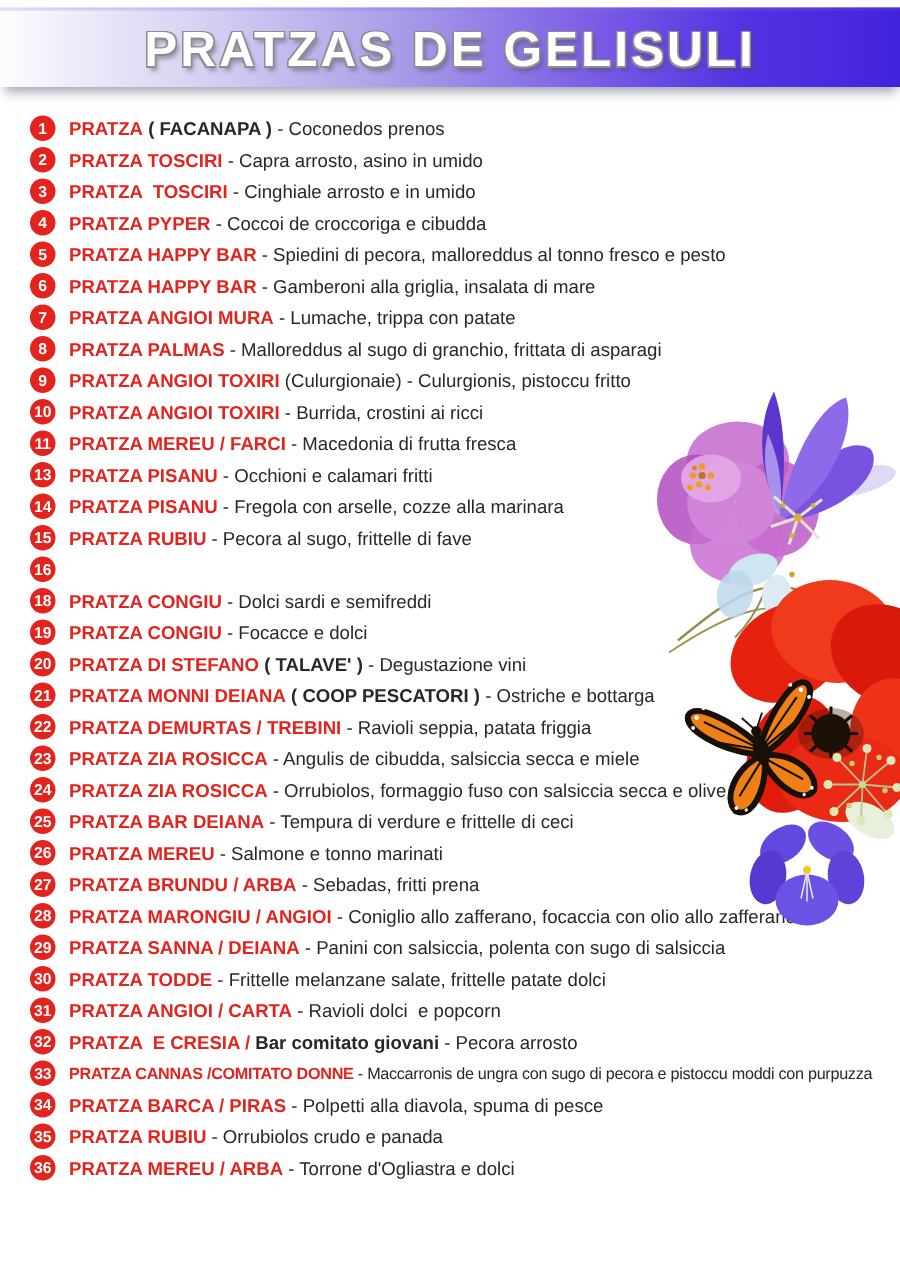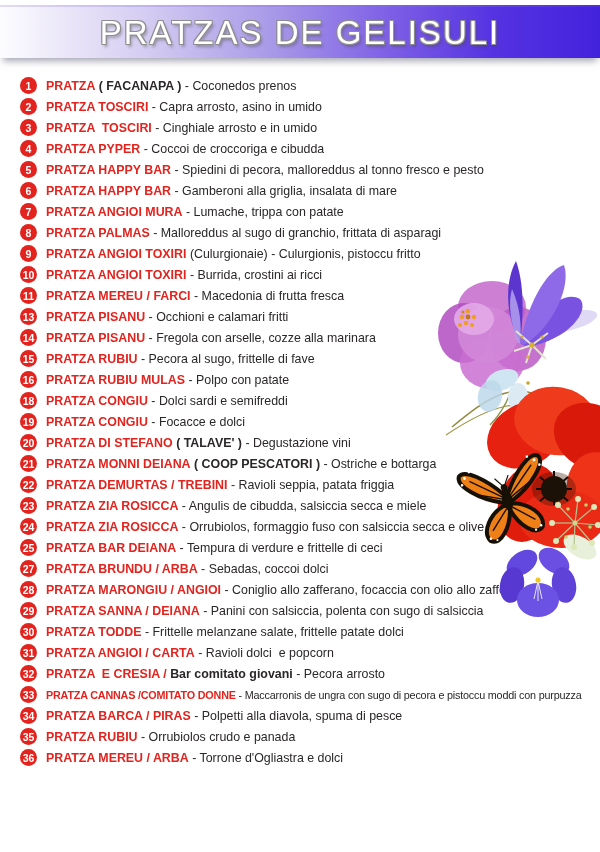--- a/index.html
+++ b/index.html
@@ -15,21 +15,21 @@
       #7d5fe6 65%, #5533e2 82%, #4322dc 100%);
     box-shadow:0 6px 7px -3px rgba(90,90,115,.55);
   }
   .banner::before{
     content:"";position:absolute;left:0;right:0;top:0;height:2px;
     background:linear-gradient(to right,#cfc5f0,#5634e0);
     opacity:.6;
   }
   .banner h1{
     margin:0;height:53px;line-height:55px;text-align:center;
-    font-size:33px;font-weight:400;letter-spacing:2px;color:#ffffff;
+    font-size:33px;font-weight:700;letter-spacing:2px;color:#ffffff;
     text-shadow:
       -1px -1px 0 #8d8d8d, 1px -1px 0 #8d8d8d,
       -1px 1px 0 #8d8d8d, 1px 1px 0 #8d8d8d,
       2px 3px 3px rgba(70,70,70,.45);
   }
 
   
   .list{position:absolute;top:75px;left:20px;right:0;}
   .row{height:21px;display:flex;align-items:center;white-space:pre;font-size:12.4px;}
   .num{
@@ -65,30 +65,31 @@
       <div class="row"><span class="num">5</span><span class="text"><span class="nm">PRATZA HAPPY BAR</span> - <span class="desc">Spiedini di pecora, malloreddus al tonno fresco e pesto</span></span></div>
       <div class="row"><span class="num">6</span><span class="text"><span class="nm">PRATZA HAPPY BAR</span> - <span class="desc">Gamberoni alla griglia, insalata di mare</span></span></div>
       <div class="row"><span class="num">7</span><span class="text"><span class="nm">PRATZA ANGIOI MURA</span> - <span class="desc">Lumache, trippa con patate</span></span></div>
       <div class="row"><span class="num">8</span><span class="text"><span class="nm">PRATZA PALMAS</span> - <span class="desc">Malloreddus al sugo di granchio, frittata di asparagi</span></span></div>
       <div class="row"><span class="num">9</span><span class="text"><span class="nm">PRATZA ANGIOI TOXIRI</span> <span class="mid reg">(Culurgionaie)</span> - <span class="desc">Culurgionis, pistoccu fritto</span></span></div>
       <div class="row"><span class="num">10</span><span class="text"><span class="nm">PRATZA ANGIOI TOXIRI</span> - <span class="desc">Burrida, crostini ai ricci</span></span></div>
       <div class="row"><span class="num">11</span><span class="text"><span class="nm">PRATZA MEREU / FARCI</span> - <span class="desc">Macedonia di frutta fresca</span></span></div>
       <div class="row"><span class="num">13</span><span class="text"><span class="nm">PRATZA PISANU</span> - <span class="desc">Occhioni e calamari fritti</span></span></div>
       <div class="row"><span class="num">14</span><span class="text"><span class="nm">PRATZA PISANU</span> - <span class="desc">Fregola con arselle, cozze alla marinara</span></span></div>
       <div class="row"><span class="num">15</span><span class="text"><span class="nm">PRATZA RUBIU</span> - <span class="desc">Pecora al sugo, frittelle di fave</span></span></div>
-      <div class="row"><span class="num">16</span><span class="text"><span class="nm">PRATZA RUBIU MULAS</span> - <span class="desc">Polpo con patate</span></span></div>
+      <div class="row"><span class="num">16</span></div>
       <div class="row"><span class="num">18</span><span class="text"><span class="nm">PRATZA CONGIU</span> - <span class="desc">Dolci sardi e semifreddi</span></span></div>
       <div class="row"><span class="num">19</span><span class="text"><span class="nm">PRATZA CONGIU</span> - <span class="desc">Focacce e dolci</span></span></div>
       <div class="row"><span class="num">20</span><span class="text"><span class="nm">PRATZA DI STEFANO</span> <span class="mid">( TALAVE' )</span> - <span class="desc">Degustazione vini</span></span></div>
       <div class="row"><span class="num">21</span><span class="text"><span class="nm">PRATZA MONNI DEIANA</span> <span class="mid">( COOP PESCATORI )</span> - <span class="desc">Ostriche e bottarga</span></span></div>
       <div class="row"><span class="num">22</span><span class="text"><span class="nm">PRATZA DEMURTAS / TREBINI</span> - <span class="desc">Ravioli seppia, patata friggia</span></span></div>
       <div class="row"><span class="num">23</span><span class="text"><span class="nm">PRATZA ZIA ROSICCA</span> - <span class="desc">Angulis de cibudda, salsiccia secca e miele</span></span></div>
       <div class="row"><span class="num">24</span><span class="text"><span class="nm">PRATZA ZIA ROSICCA</span> - <span class="desc">Orrubiolos, formaggio fuso con salsiccia secca e olive</span></span></div>
       <div class="row"><span class="num">25</span><span class="text"><span class="nm">PRATZA BAR DEIANA</span> - <span class="desc">Tempura di verdure e frittelle di ceci</span></span></div>
-      <div class="row"><span class="num">27</span><span class="text"><span class="nm">PRATZA BRUNDU / ARBA</span> - <span class="desc">Sebadas, coccoi dolci</span></span></div>
+      <div class="row"><span class="num">26</span><span class="text"><span class="nm">PRATZA MEREU</span> - <span class="desc">Salmone e tonno marinati</span></span></div>
+      <div class="row"><span class="num">27</span><span class="text"><span class="nm">PRATZA BRUNDU / ARBA</span> - <span class="desc">Sebadas, fritti prena</span></span></div>
       <div class="row"><span class="num">28</span><span class="text"><span class="nm">PRATZA MARONGIU / ANGIOI</span> - <span class="desc">Coniglio allo zafferano, focaccia con olio allo zafferano</span></span></div>
       <div class="row"><span class="num">29</span><span class="text"><span class="nm">PRATZA SANNA / DEIANA</span> - <span class="desc">Panini con salsiccia, polenta con sugo di salsiccia</span></span></div>
       <div class="row"><span class="num">30</span><span class="text"><span class="nm">PRATZA TODDE</span> - <span class="desc">Frittelle melanzane salate, frittelle patate dolci</span></span></div>
       <div class="row"><span class="num">31</span><span class="text"><span class="nm">PRATZA ANGIOI / CARTA</span> - <span class="desc">Ravioli dolci  e popcorn</span></span></div>
       <div class="row"><span class="num">32</span><span class="text"><span class="nm">PRATZA  E CRESIA /</span> <span class="mid">Bar comitato giovani</span> - <span class="desc">Pecora arrosto</span></span></div>
       <div class="row condensed"><span class="num">33</span><span class="text"><span class="nm">PRATZA CANNAS /COMITATO DONNE</span> - <span class="desc">Maccarronis de ungra con sugo di pecora e pistoccu moddi con purpuzza</span></span></div>
       <div class="row"><span class="num">34</span><span class="text"><span class="nm">PRATZA BARCA / PIRAS</span> - <span class="desc">Polpetti alla diavola, spuma di pesce</span></span></div>
       <div class="row"><span class="num">35</span><span class="text"><span class="nm">PRATZA RUBIU</span> - <span class="desc">Orrubiolos crudo e panada</span></span></div>
       <div class="row"><span class="num">36</span><span class="text"><span class="nm">PRATZA MEREU / ARBA</span> - <span class="desc">Torrone d'Ogliastra e dolci</span></span></div>
     </main>

